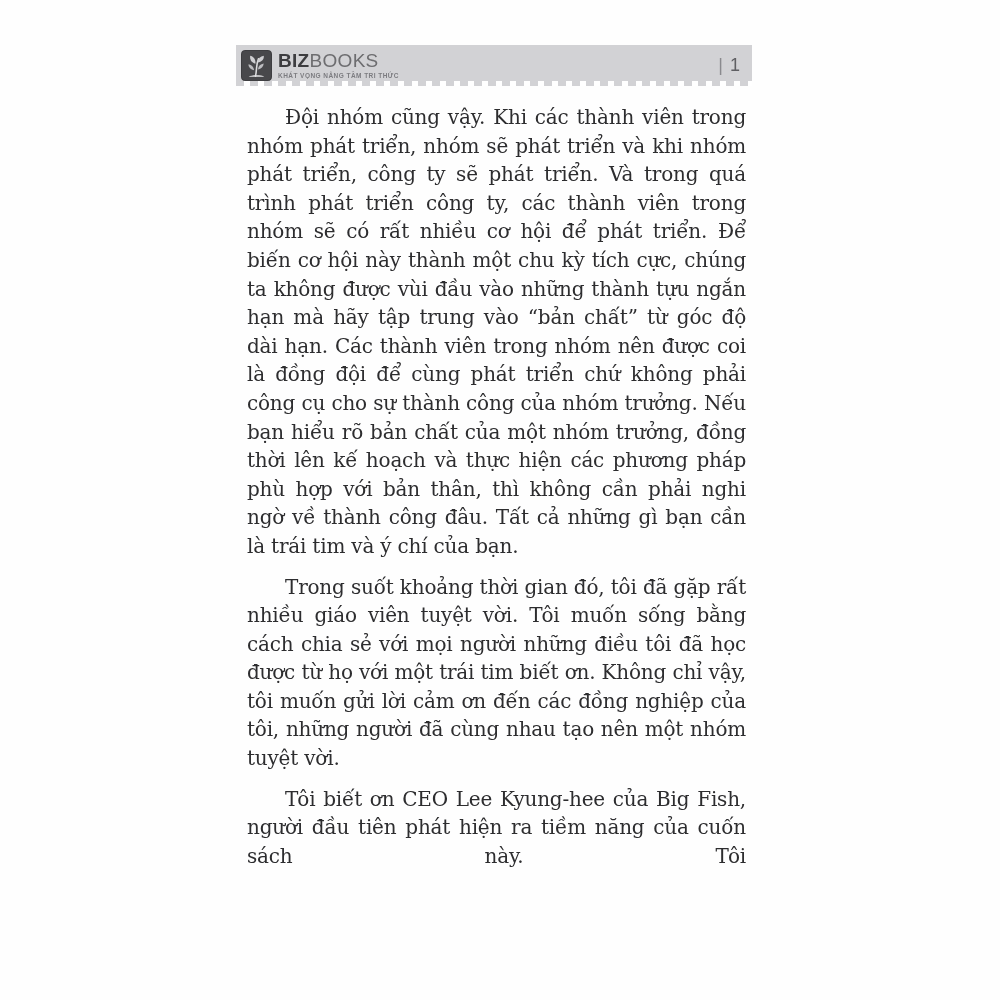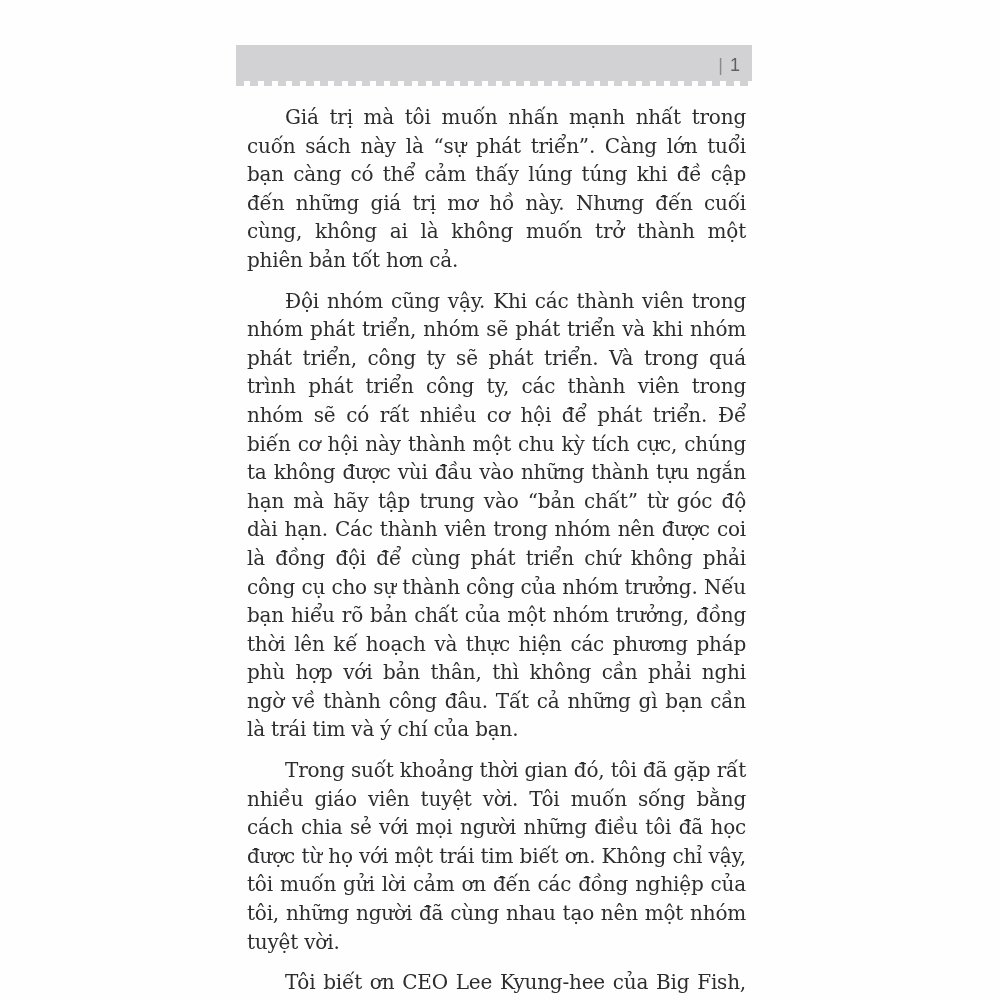--- a/index.html
+++ b/index.html
@@ -117,29 +117,45 @@
     text-align-last: justify;
   }
 </style>
 </head>
 <body>
 
 <div class="page">
 
   <div class="running-header">
 
+    <div class="logo">
+      <svg class="logo-square" viewBox="0 0 32 32" xmlns="http://www.w3.org/2000/svg" aria-hidden="true">
+        <rect x="0.5" y="0.5" width="31" height="31" rx="3.5" fill="#48484b" stroke="#3a3a3d"></rect>
+        <path d="M15 27c1.5-7 0.5-12 3-18" stroke="#dcdcde" stroke-width="1.6" fill="none" stroke-linecap="round"></path>
+        <path d="M14 14c-4-1.5-5-5-4.5-8 3 0.5 5.5 3 5.5 8z" fill="#cfcfd2"></path>
+        <path d="M17 13c0.5-4 3-6.5 6.5-7 0.5 3.5-2 6.5-6.5 7z" fill="#cfcfd2"></path>
+        <path d="M13.5 21c-3.5-0.5-5.5-3-6-6 3.5 0 5.5 2.5 6 6z" fill="#bdbdc0"></path>
+        <path d="M17.5 20c0.5-3.5 2.5-5.5 6-6-0.5 3.5-2.5 5.5-6 6z" fill="#bdbdc0"></path>
+        <path d="M8 27.5c2.5-2 13.5-2 16 0z" fill="#e4e4e6"></path>
+      </svg>
+      <div class="logo-text-block">
+        <div class="logo-wordmark">
+          <span class="wm-bold">BIZ</span><span class="wm-light">BOOKS</span>
+        </div>
+        <div class="logo-tagline">KHÁT VỌNG NÂNG TẦM TRI THỨC</div>
+      </div>
+    </div>
 
     <div class="page-number-block">
       <span class="page-number-sep">|</span>
       <span class="page-number">1</span>
     </div>
 
   </div>
 
   <div class="page-body">
 
-  <p class="para">Giá trị mà tôi muốn nhấn mạnh nhất trong cuốn sách này là “sự phát triển”. Càng lớn tuổi bạn càng có thể cảm thấy lúng túng khi đề cập đến những giá trị mơ hồ này. Nhưng đến cuối cùng, không ai là không muốn trở thành một phiên bản tốt hơn cả.</p>
       <p class="para">Đội nhóm cũng vậy. Khi các thành viên trong nhóm phát triển, nhóm sẽ phát triển và khi nhóm phát triển, công ty sẽ phát triển. Và trong quá trình phát triển công ty, các thành viên trong nhóm sẽ có rất nhiều cơ hội để phát triển. Để biến cơ hội này thành một chu kỳ tích cực, chúng ta không được vùi đầu vào những thành tựu ngắn hạn mà hãy tập trung vào “bản chất” từ góc độ dài hạn. Các thành viên trong nhóm nên được coi là đồng đội để cùng phát triển chứ không phải công cụ cho sự thành công của nhóm trưởng. Nếu bạn hiểu rõ bản chất của một nhóm trưởng, đồng thời lên kế hoạch và thực hiện các phương pháp phù hợp với bản thân, thì không cần phải nghi ngờ về thành công đâu. Tất cả những gì bạn cần là trái tim và ý chí của bạn.</p>
       <p class="para">Trong suốt khoảng thời gian đó, tôi đã gặp rất nhiều giáo viên tuyệt vời. Tôi muốn sống bằng cách chia sẻ với mọi người những điều tôi đã học được từ họ với một trái tim biết ơn. Không chỉ vậy, tôi muốn gửi lời cảm ơn đến các đồng nghiệp của tôi, những người đã cùng nhau tạo nên một nhóm tuyệt vời.</p>
       <p class="para">Tôi biết ơn CEO Lee Kyung-hee của Big Fish, người đầu tiên phát hiện ra tiềm năng của cuốn sách này. Tôi</p>
     </div>
 
 </div>
 
 </body></html>

